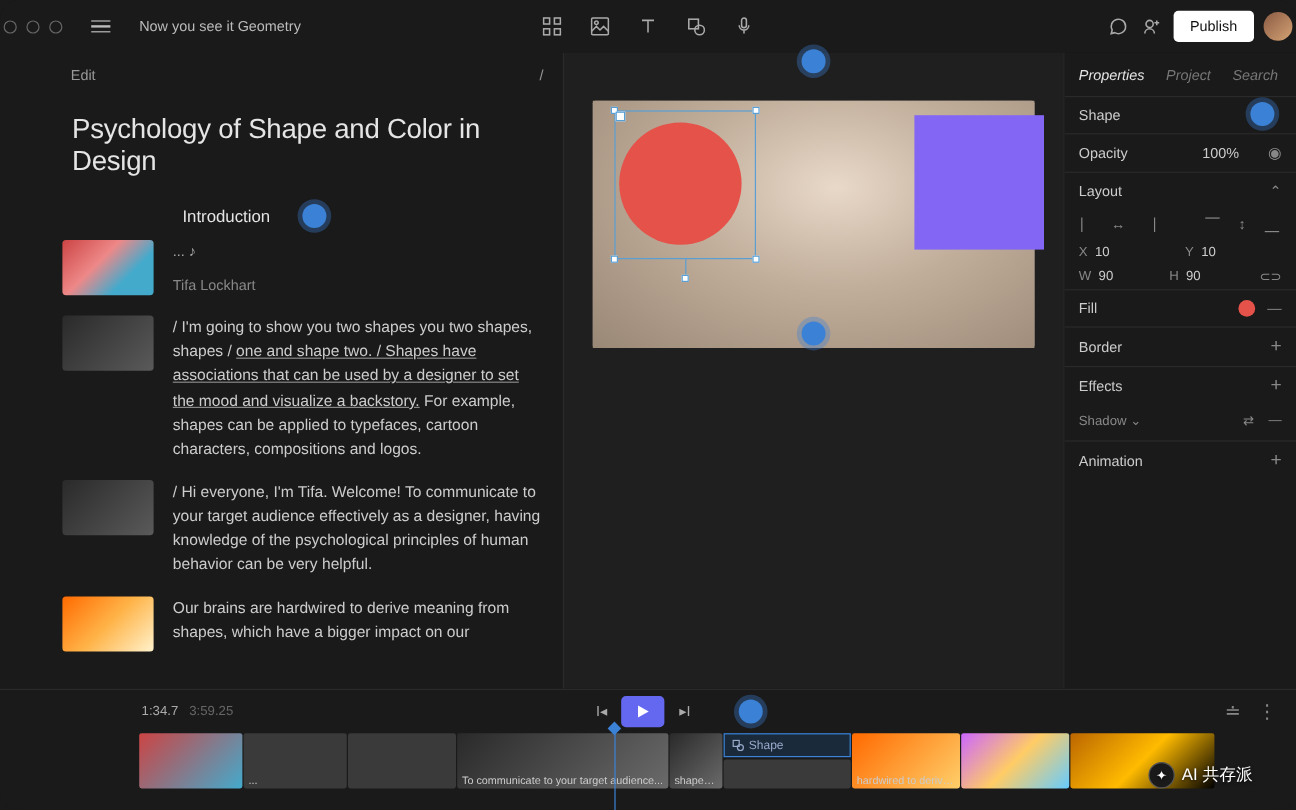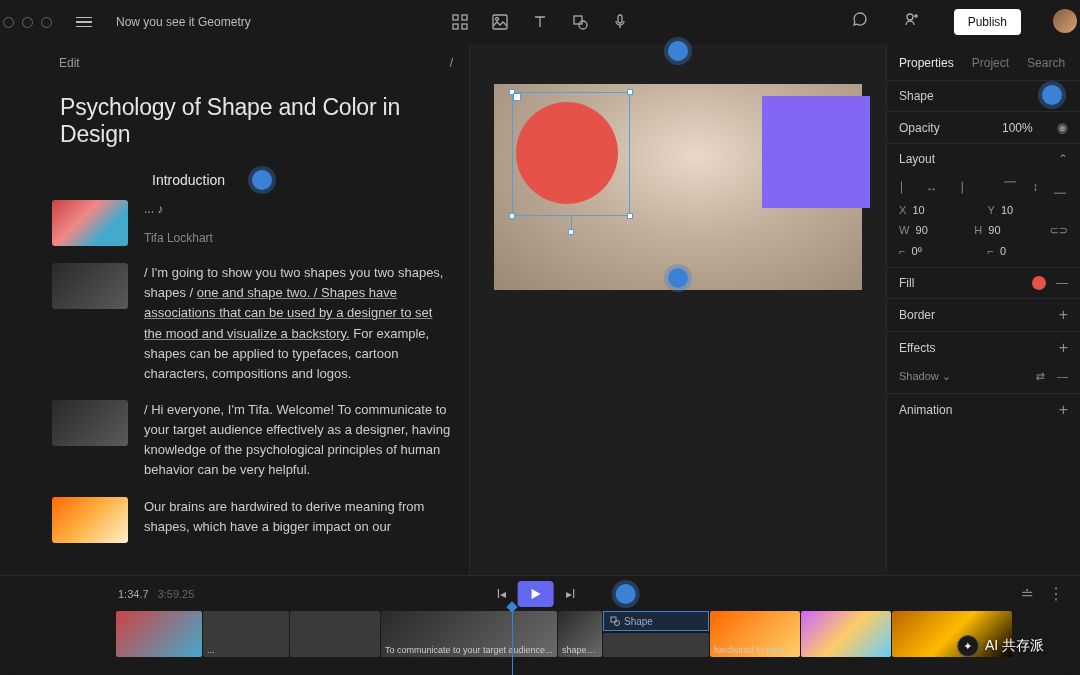--- a/index.html
+++ b/index.html
@@ -8,21 +8,21 @@
 
 
 .topbar { display: flex; align-items: center; height: 44px; padding: 0 3px; background: #1a1a1a; position: relative; }
 .traffic { display: flex; gap: 8px; margin-right: 24px; }
 .traffic span { width: 11px; height: 11px; border-radius: 50%; border: 1px solid #666; }
 .hamburger { width: 16px; display: flex; flex-direction: column; gap: 3px; margin-right: 24px; cursor: pointer; }
 .hamburger span { height: 1.5px; background: #bbb; }
 .doc-title { font-size: 12px; color: #bbb; }
 .top-center { position: absolute; left: 50%; transform: translateX(-50%); display: flex; gap: 20px; }
 .ticon { width: 20px; height: 20px; display: flex; align-items: center; justify-content: center; color: #aaa; cursor: pointer; }
-.top-right { margin-left: auto; display: flex; gap: 32px; }
+.top-right { margin-left: auto; display: flex; align-items: center; gap: 8px; }
 .publish { background: #fff; color: #111; font-size: 12px; font-weight: 500; padding: 6px 14px; border-radius: 4px; border: none; cursor: pointer; }
 .avatar { width: 24px; height: 24px; border-radius: 50%; background: linear-gradient(135deg, #8a5a44, #d4a374); }
 
 
 .main { display: flex; flex: 1; min-height: 0; }
 
 
 .editor { width: 470px; display: flex; flex-direction: column; border-right: 1px solid #2a2a2a; }
 .editor-head { display: flex; justify-content: space-between; padding: 12px 16px 8px 40px; font-size: 12px; color: #999; margin-left: 19px; }
 .editor-body { flex: 1; overflow: hidden; padding: 0 16px 0 52px; }
@@ -47,21 +47,21 @@
 .h1{top:-4px; left:-4px} .h2{top:-4px; right:-4px} .h3{bottom:-4px; left:-4px} .h4{bottom:-4px; right:-4px}
 .mid-h { position:absolute; width:6px; height:6px; background:#fff; border:1px solid #5a9fd4; bottom:-20px; left:50%; transform:translateX(-50%);}
 .mid-line{position:absolute; width:1px; height:14px; background:#5a9fd4; bottom:-14px; left:50%;}
 .circle { position: absolute; left: 22px; top: 18px; width: 102px; height: 102px; border-radius: 50%; background: #e5524a; }
 .square { position: absolute; right: -8px; top: 12px; width: 108px; height: 112px; background: #8466f5; }
 .blue-dot { position: absolute; width: 20px; height: 20px; border-radius: 50%; background: #3b82d6; box-shadow: 0 0 0 4px rgba(59,130,214,0.35); }
 
 
 .panel { width: 194px; background: #1a1a1a; border-left: 1px solid #2a2a2a; font-size: 12px; overflow:hidden; }
 .tabs { display: flex; gap: 18px; padding: 12px 12px 10px; }
-.tabs span { color: #777; cursor: pointer; }
+.tabs span { color: #777; cursor: pointer; font-style: italic; }
 .tabs .active { color: #e5e5e5; }
 .prow { display: flex; align-items: center; justify-content: space-between; padding: 8px 12px; border-top: 1px solid #2a2a2a; position:relative; }
 .prow .lbl { color: #ccc; }
 .prow .val { color: #ccc; }
 .alignbar { display: flex; justify-content: space-between; padding: 6px 12px; color:#888; }
 .alignbar span { width:16px; text-align:center; cursor:pointer; }
 .xy { display:flex; gap:8px; padding:4px 12px; color:#888; font-size:11px; }
 .xy span { flex:1; }
 .fillswatch { width:14px; height:14px; border-radius:50%; background:#e5524a; margin-right:10px; }
 .chev { color:#888; }
@@ -250,24 +250,20 @@
       </div>
       <div class="xy">
         <span><span>X</span>&nbsp;&nbsp;<span style="color:#ccc">10</span></span>
         <span><span>Y</span>&nbsp;&nbsp;<span style="color:#ccc">10</span></span>
       </div>
       <div class="xy">
         <span><span>W</span>&nbsp;&nbsp;<span style="color:#ccc">90</span></span>
         <span><span>H</span>&nbsp;&nbsp;<span style="color:#ccc">90</span></span>
         <span style="flex:0; color:#888;">⊂⊃</span>
       </div>
-      <div class="xy" style="padding-bottom:10px;">
-        <span>⌐&nbsp;&nbsp;<span style="color:#ccc">0º</span></span>
-        <span>⌐&nbsp;&nbsp;<span style="color:#ccc">0</span></span>
-      </div>
       <div class="prow">
         <span class="lbl">Fill</span>
         <span style="display:flex; align-items:center;">
           <span class="fillswatch"></span>
           <span class="chev">—</span>
         </span>
       </div>
       <div class="prow">
         <span class="lbl">Border</span>
         <span class="plus">+</span>

